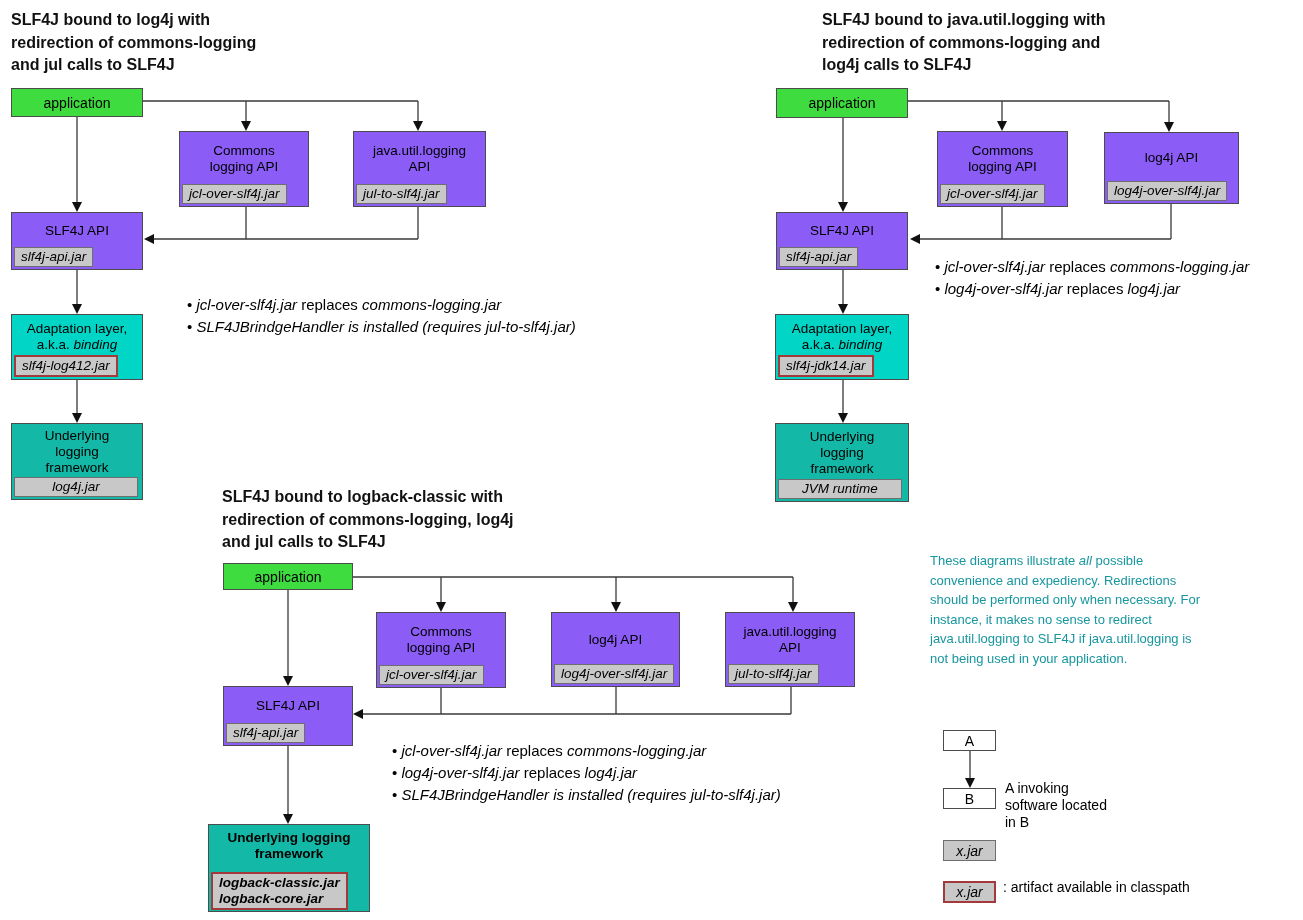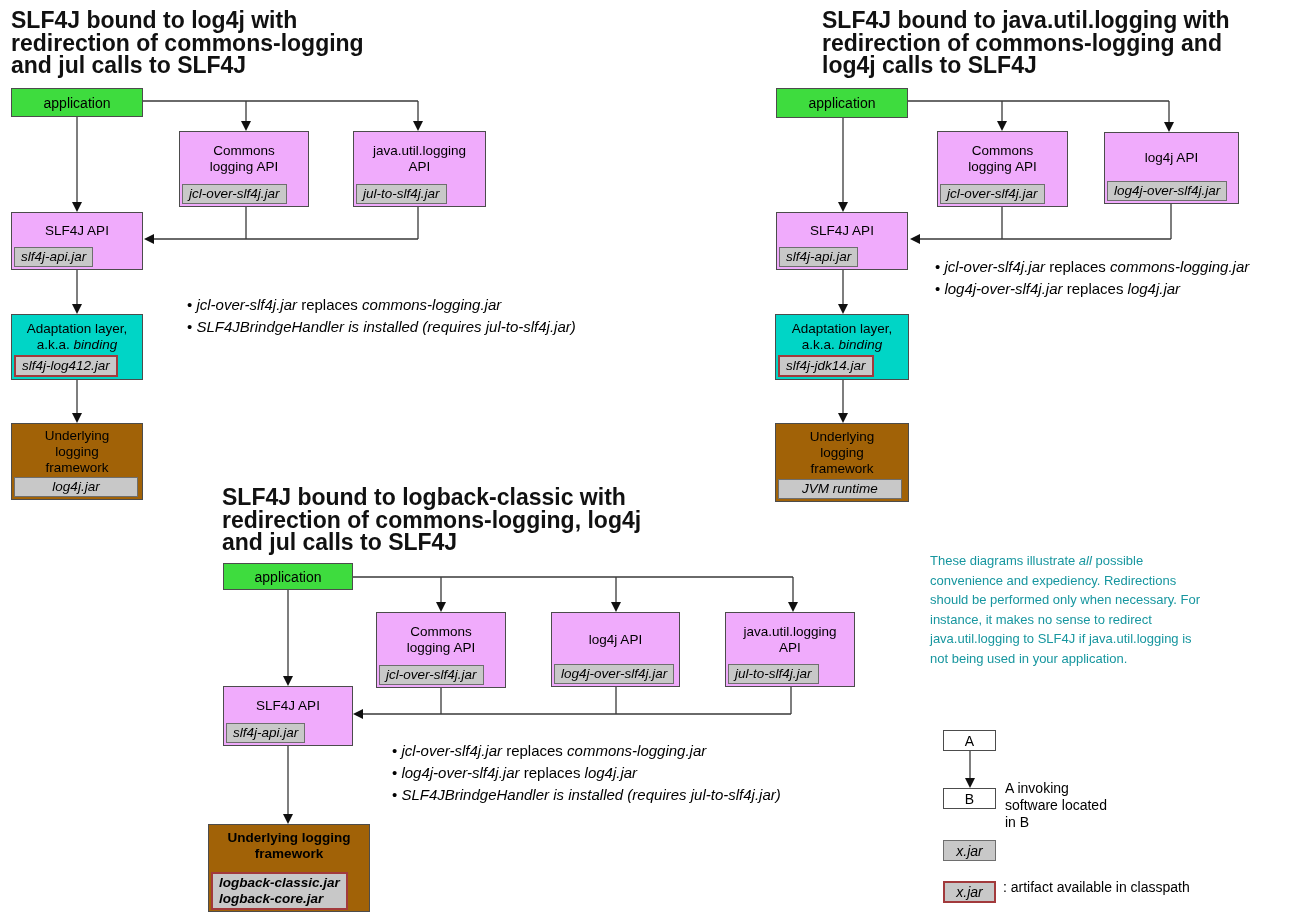--- a/index.html
+++ b/index.html
@@ -1,29 +1,29 @@
 <!DOCTYPE html>
 <html><head>
 <meta charset="utf-8">
 <style>
   html,body{margin:0;padding:0;background:#fff;}
   .stage{position:relative;width:1303px;height:920px;background:#ffffff;overflow:hidden;
          font-family:"Liberation Sans",sans-serif;color:#000;}
   svg.connectors{position:absolute;left:0;top:0;z-index:0;}
   svg.connectors path{stroke:#3a3a3a;stroke-width:1.3;fill:none;}
   svg.connectors polygon{fill:#101010;stroke:none;}
-  .title{position:absolute;font-weight:bold;font-size:23px;line-height:22.5px;color:#111;z-index:2;white-space:nowrap;}
+  .title{position:absolute;font-weight:bold;font-size:16px;line-height:22.5px;color:#111;z-index:2;white-space:nowrap;}
   .box{position:absolute;box-sizing:border-box;border:1px solid #4c4c4c;text-align:center;
        font-size:13.5px;line-height:16px;z-index:1;}
   .box .lbl{position:absolute;left:0;right:0;top:0;bottom:20px;display:flex;flex-direction:column;
             justify-content:center;align-items:center;}
   .green{background:#3edc3e;display:flex;align-items:center;justify-content:center;font-size:14px;}
-  .blue{background:#f0abfc;padding-left:21px;}
+  .blue{background:#8b5cf6;padding-left:21px;}
   .teal{background:#00d5c6;}
-  .orange{background:#a16207;}
+  .orange{background:#14b8a6;}
   .white{background:#ffffff;display:flex;align-items:center;justify-content:center;font-size:14px;}
   .jar{position:absolute;left:2px;bottom:2px;background:#c8c8c8;border:1px solid #6e6e6e;
        font-style:italic;font-size:13.5px;line-height:16px;padding:1px 6px;white-space:nowrap;z-index:2;text-align:left;}
   .jar.binding{border:2px solid #a23a3c;}
   .jar.center{text-align:center;}
   .bullets{position:absolute;font-size:15px;line-height:22px;z-index:1;white-space:nowrap;}
   .bullet-line .it{font-style:italic;}
   .it{font-style:italic;}
   .note{position:absolute;font-size:13px;line-height:19.5px;z-index:1;white-space:nowrap;}
   .legend-text{position:absolute;font-size:14px;line-height:17px;z-index:1;white-space:nowrap;margin-top:36px;}

